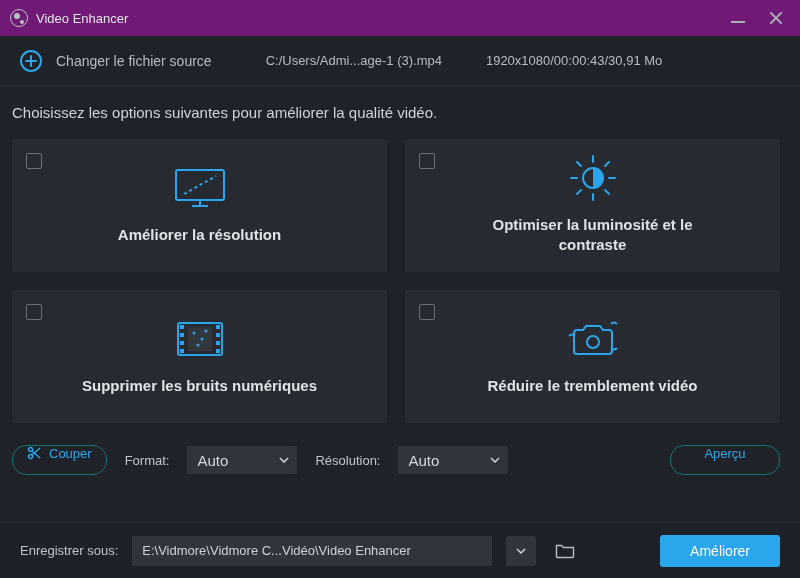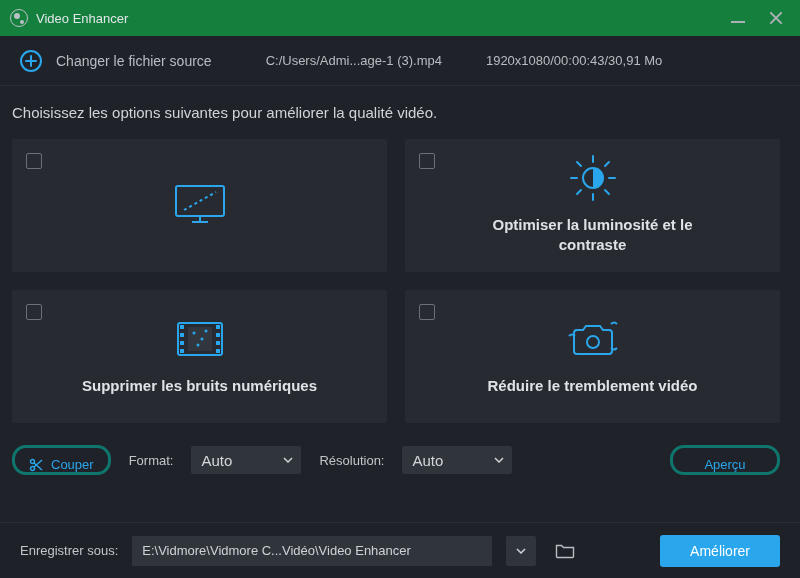--- a/index.html
+++ b/index.html
@@ -11,21 +11,21 @@
     font-size: 13px;
     display: flex;
     flex-direction: column;
   }
   
   .titlebar {
     height: 36px;
     display: flex;
     align-items: center;
     padding: 0 10px;
-    background: #15803d;
+    background: #701a75;
     color: #e2e6ea;
   }
   .app-logo {
     width: 18px; height: 18px;
     border-radius: 50%;
     border: 1.5px solid #b9c0c6;
     position: relative;
     display: inline-block;
   }
   .app-logo::before, .app-logo::after {
@@ -108,28 +108,28 @@
   }
 
   
   .option-row {
     margin-top: 22px;
     display: flex;
     align-items: center;
     gap: 18px;
   }
   .btn-outline {
-    border: 3px solid #0f766e;
+    border: 1px solid #0f766e;
     color: #2aa6ec;
     background: transparent;
     border-radius: 14px;
     height: 30px;
     padding: 0 14px;
     display: inline-flex;
-    align-items: flex-end;
+    align-items: flex-start;
     gap: 8px;
     font-size: 13px;
     cursor: pointer;
   }
   .btn-outline svg { display:block; }
   .lbl { color:#c1c6cb; font-size: 13px; }
   .dropdown {
     display: inline-flex; align-items:center; justify-content: space-between;
     min-width: 110px; height: 28px;
     background: #30343b; color:#d4d8dc;
@@ -210,20 +210,21 @@
     <div class="card">
       <span class="card-check"></span>
       <span class="card-icon">
         <svg width="60" height="44" viewBox="0 0 60 44" fill="none">
           <rect x="6" y="4" width="48" height="30" rx="2" stroke="#2aa6ec" stroke-width="2"></rect>
           <line x1="14" y1="28" x2="46" y2="10" stroke="#2aa6ec" stroke-width="2" stroke-dasharray="3 3"></line>
           <line x1="22" y1="40" x2="38" y2="40" stroke="#2aa6ec" stroke-width="2"></line>
           <line x1="30" y1="34" x2="30" y2="40" stroke="#2aa6ec" stroke-width="2"></line>
         </svg>
       </span>
+      <div class="card-label">Améliorer la résolution</div>
     </div>
 
     <div class="card">
       <span class="card-check"></span>
       <span class="card-icon">
         <svg width="52" height="52" viewBox="0 0 52 52" fill="none">
           <circle cx="26" cy="26" r="10" stroke="#2aa6ec" stroke-width="2"></circle>
           <path d="M26 16 A10 10 0 0 1 26 36 Z" fill="#2aa6ec"></path>
           <g stroke="#2aa6ec" stroke-width="2" stroke-linecap="round">
             <line x1="26" y1="4" x2="26" y2="10"></line>

